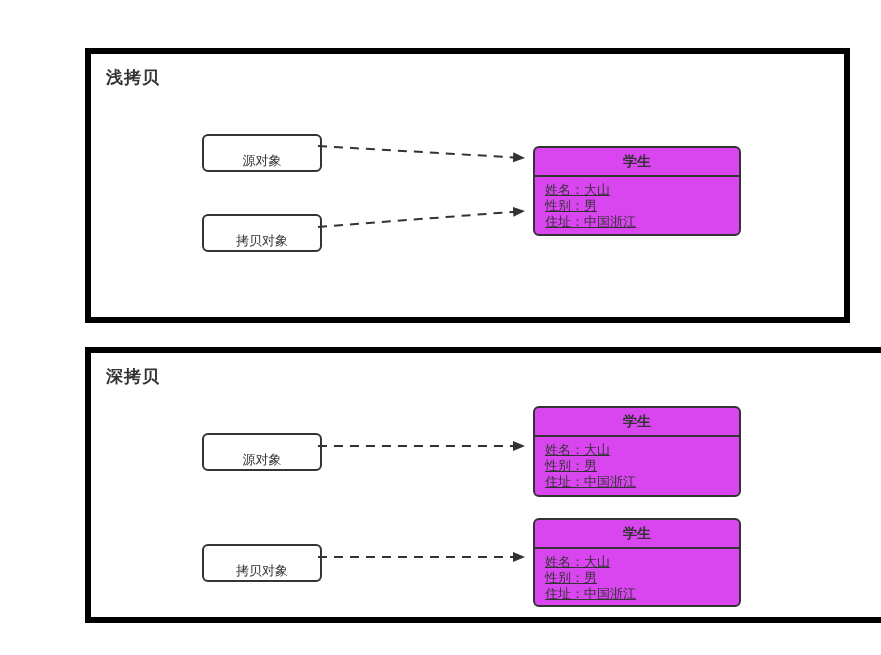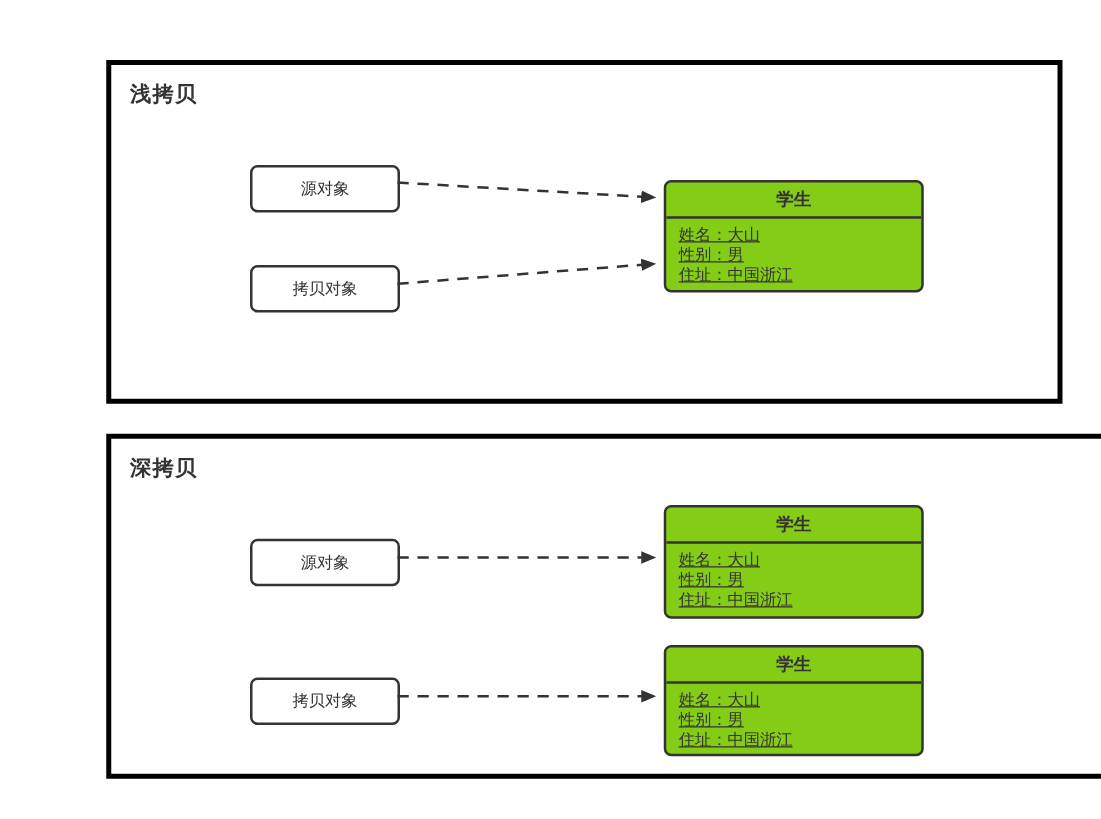--- a/index.html
+++ b/index.html
@@ -8,47 +8,47 @@
     background: #ffffff;
     font-family: "Liberation Sans", sans-serif;
     color: #333333;
   }
   .canvas { position: relative; width: 881px; height: 655px; overflow: hidden; background: #ffffff; }
 
   .arrow-layer { position: absolute; left: 0; top: 0; width: 881px; height: 655px; pointer-events: none; }
 
   .panel {
     position: absolute;
-    border: 4px solid #000000;
+    border: 6px solid #000000;
     background: #ffffff;
     box-sizing: border-box;
   }
   .panel-shallow { left: 85px; top: 48px;  width: 765px; height: 275px; }
   .panel-deep    { left: 85px; top: 347px; width: 839px; height: 276px; }
 
   .panel-title {
     position: absolute; left: 15px; top: 12px;
     font-size: 17px; font-weight: bold; letter-spacing: 1px;
   }
 
   .node-box {
     position: absolute;
     width: 120px; height: 38px;
     border: 2px solid #333333; border-radius: 6px;
     background: #ffffff;
-    display: flex; align-items: center; justify-content: center;
+    display: flex; align-items: flex-end; justify-content: center;
     font-size: 13px;
     box-sizing: border-box;
   }
 
   .student-box {
     position: absolute;
     width: 208px; height: 90px;
     border: 2px solid #333333; border-radius: 6px;
-    background: #84cc16;
+    background: #d946ef;
     box-sizing: border-box;
     overflow: hidden;
   }
   .student-header {
     height: 27px;
     border-bottom: 2px solid #333333;
     display: flex; align-items: center; justify-content: center;
     font-size: 14px; font-weight: bold;
   }
   .student-body {

